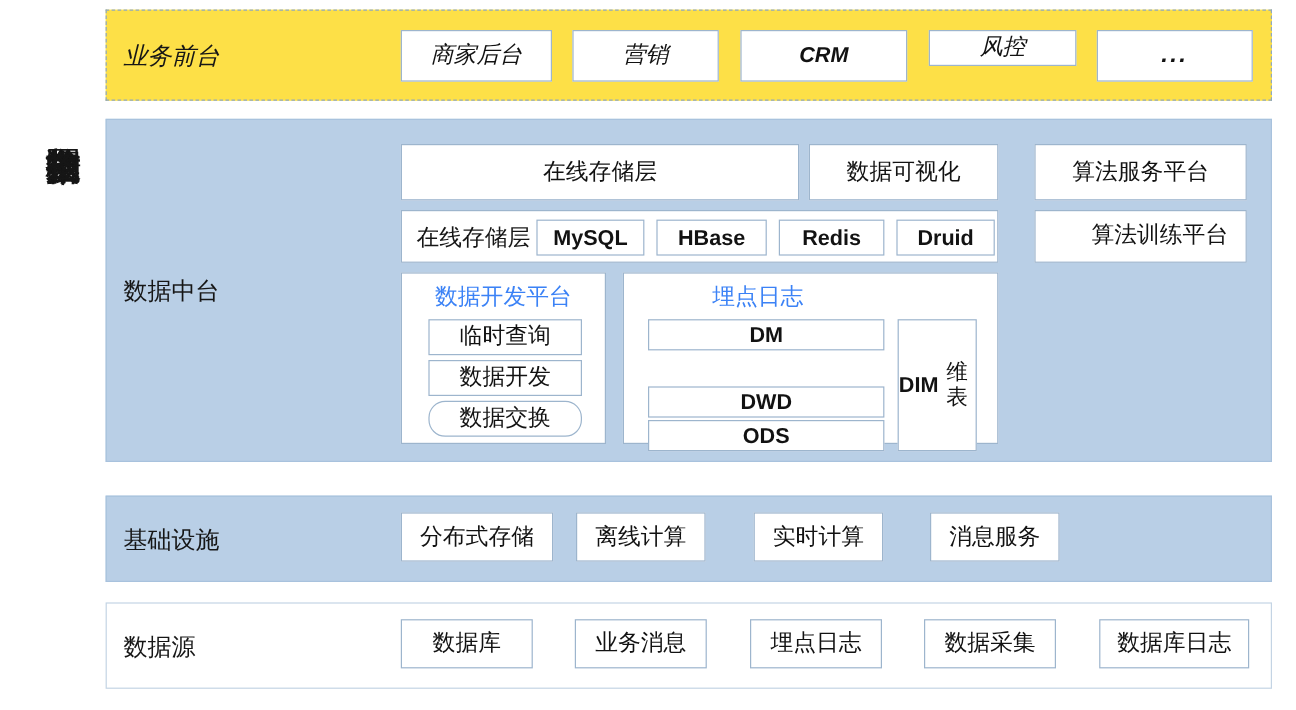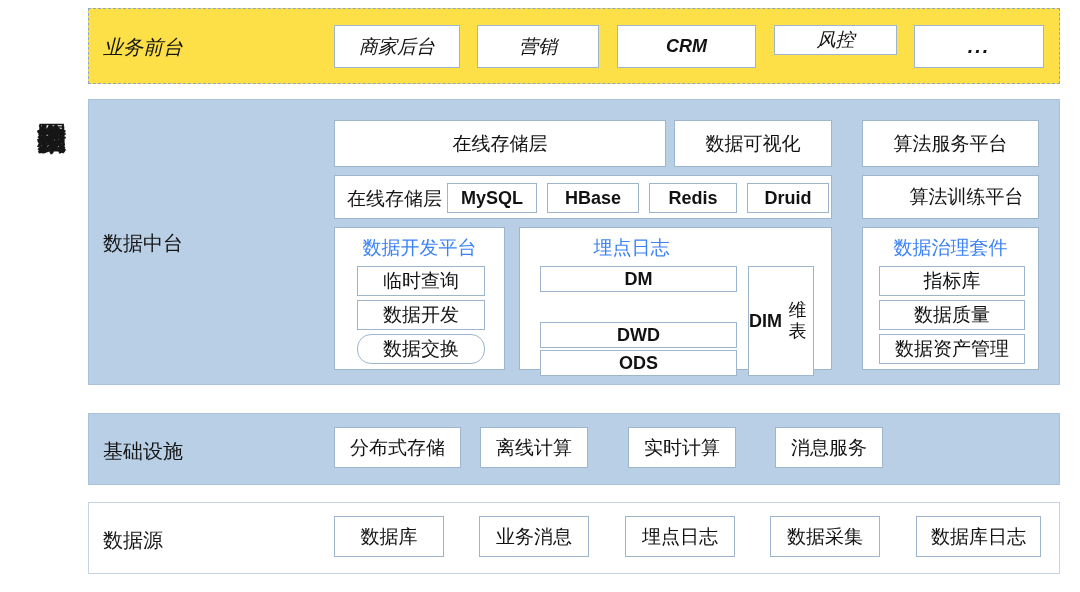--- a/index.html
+++ b/index.html
@@ -169,26 +169,20 @@
       <div class="box latin" style="left:20px; top:38px; width:197px; height:26px;">DM</div>
       <div class="box latin" style="left:20px; top:94px; width:197px; height:26px;">DWD</div>
       <div class="box latin" style="left:20px; top:122px; width:197px; height:26px;">ODS</div>
 
       <div class="box" style="left:228px; top:38px; width:66px; height:110px; flex-direction:row;">
         <span class="latin" style="font-family:'Liberation Sans','DejaVu Sans',sans-serif; font-weight:600; font-size:18px;">DIM</span>
         <span style="font-size:18px;">维表</span>
       </div>
     </div>
 
-    <div class="group" style="left:773px; top:127px; width:177px; height:143px;">
-      <div class="group-title" style="top:10px;">数据治理套件</div>
-      <div class="box" style="left:16px; top:38px; width:146px; height:30px;">指标库</div>
-      <div class="box" style="left:16px; top:72px; width:146px; height:30px;">数据质量</div>
-      <div class="box" style="left:16px; top:106px; width:146px; height:30px;">数据资产管理</div>
-    </div>
   </div>
 
   <div class="band band-blue" style="left:88px; top:413px; width:972px; height:72px;">
     <div class="band-label" style="left:14px; top:27px;">基础设施</div>
 
     <div class="box" style="left:245px; top:13px; width:127px; height:41px;">分布式存储</div>
     <div class="box" style="left:391px; top:13px; width:108px; height:41px;">离线计算</div>
     <div class="box" style="left:539px; top:13px; width:108px; height:41px;">实时计算</div>
     <div class="box" style="left:686px; top:13px; width:108px; height:41px;">消息服务</div>
   </div>

